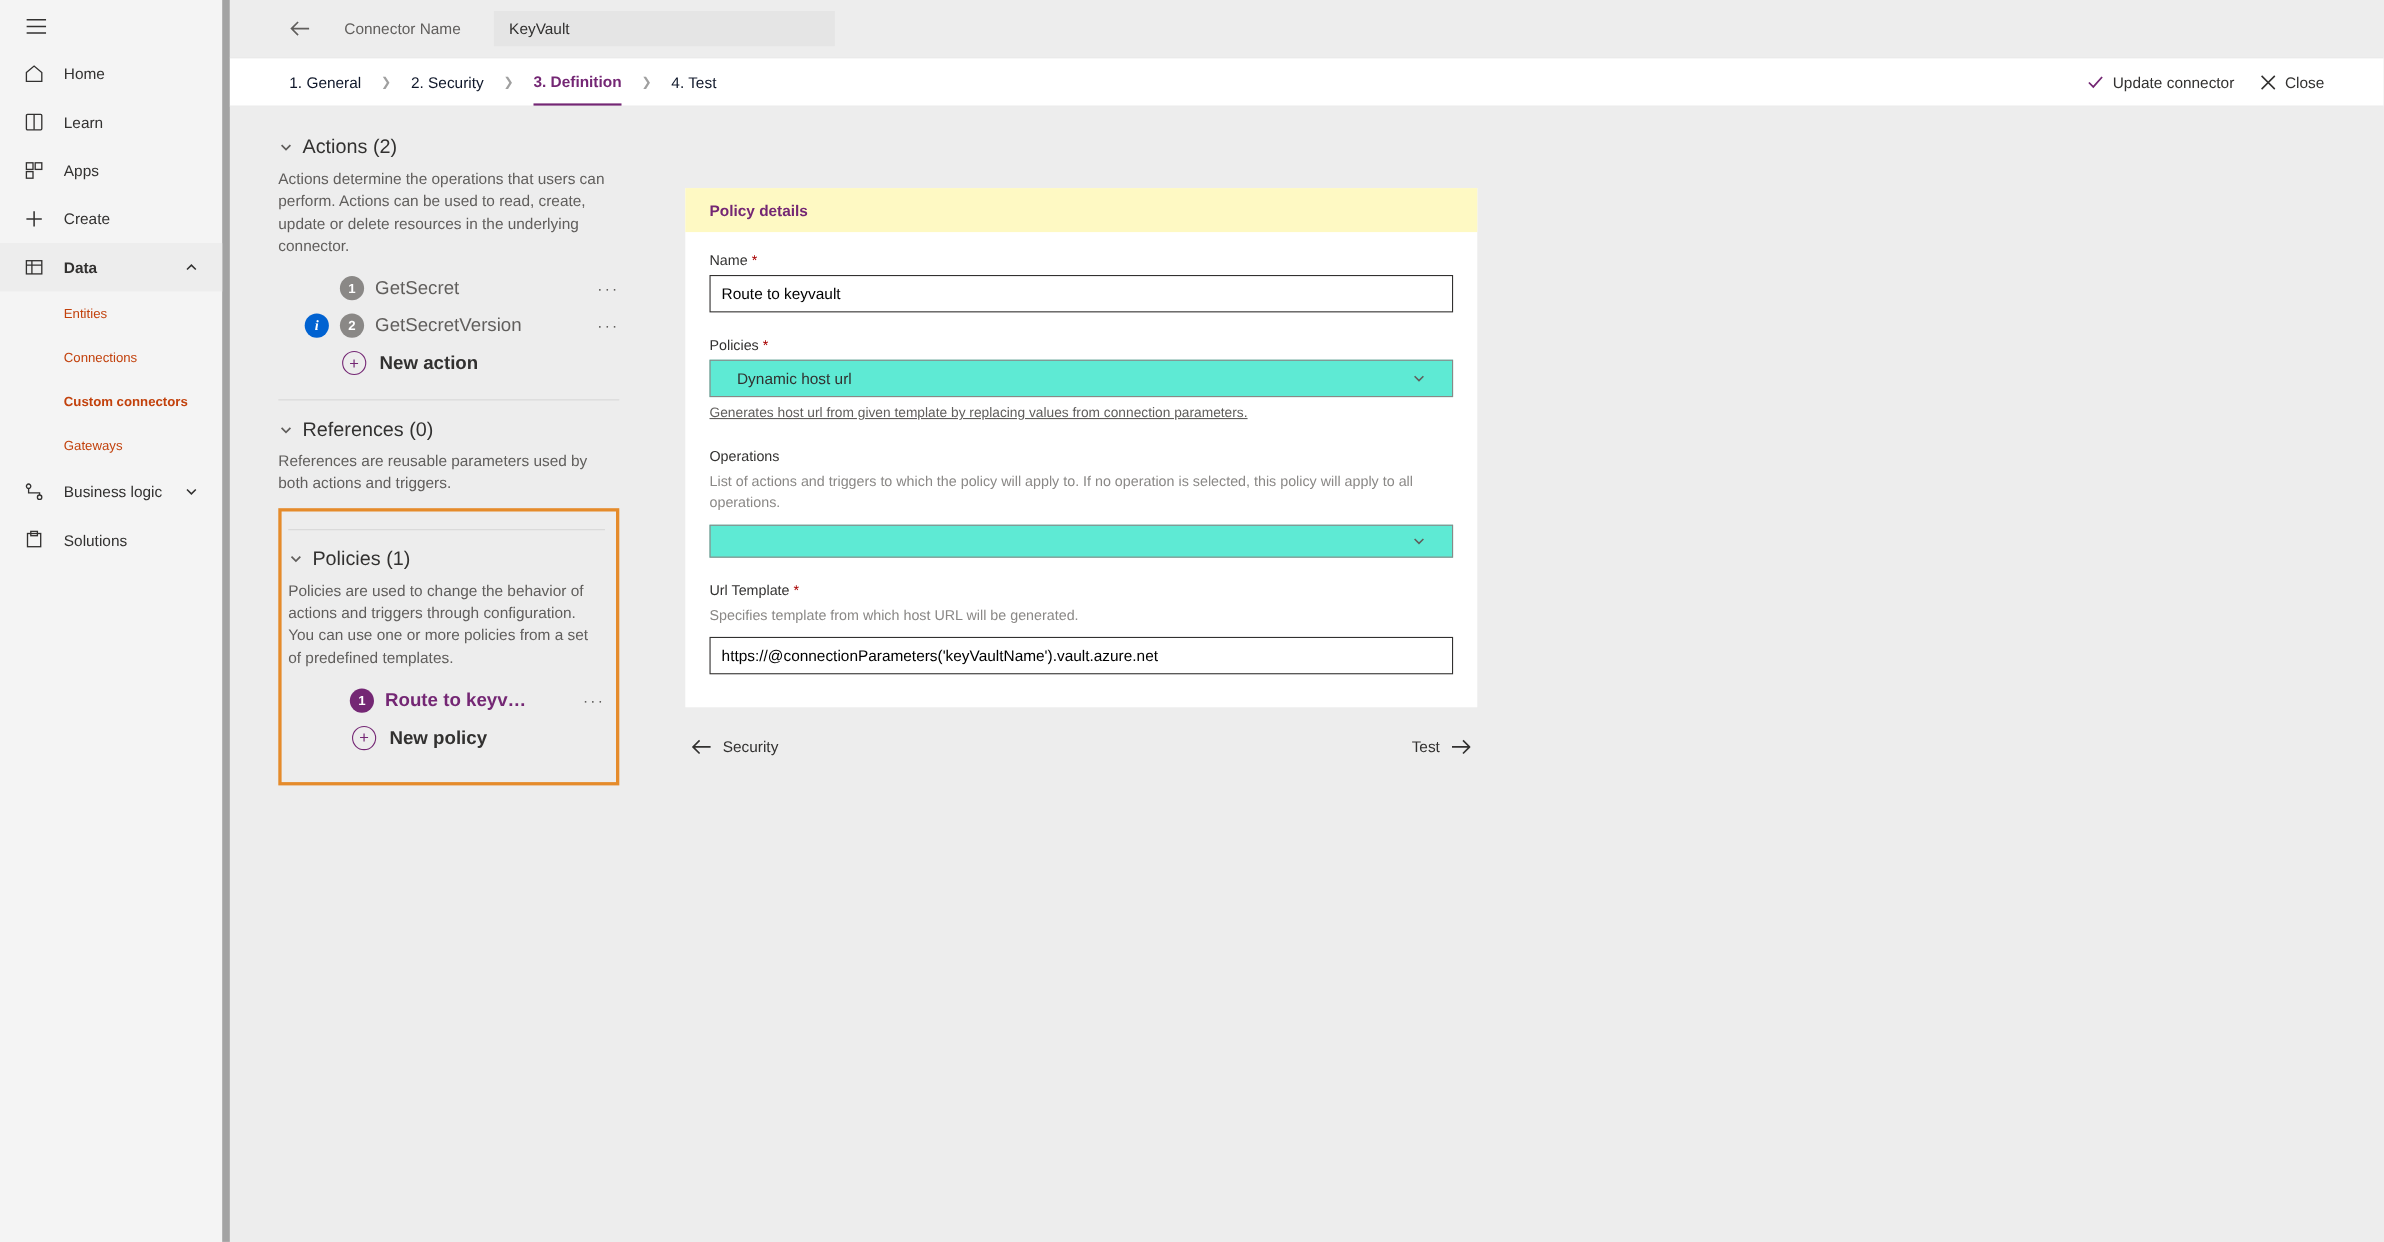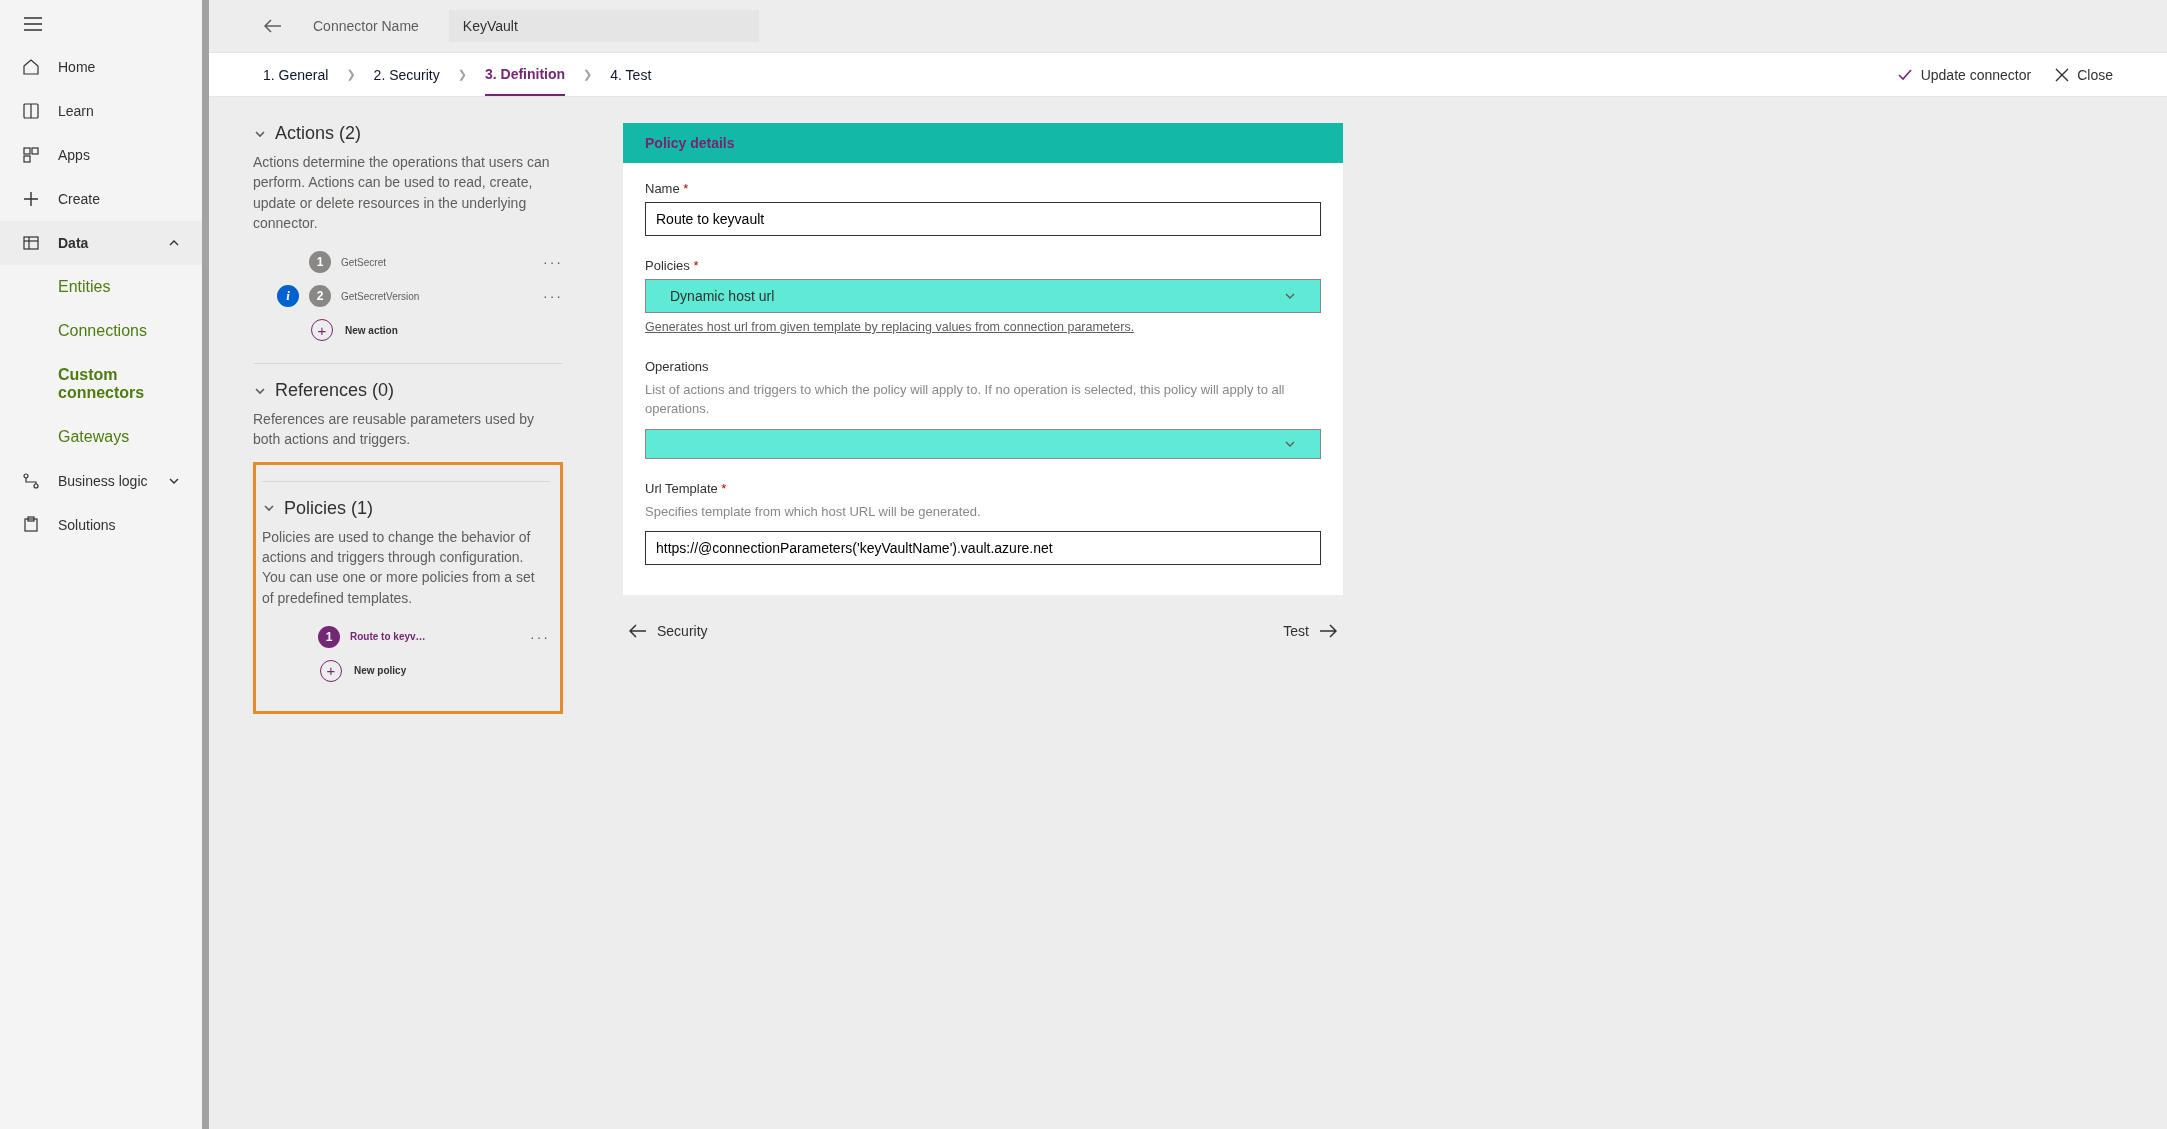--- a/index.html
+++ b/index.html
@@ -8,21 +8,21 @@
   .app { display: flex; height: 100vh; width: 100vw; }
 
   
   .sidebar { width: 209px; background: #f4f4f4; border-right: 7px solid #a3a3a3; display: flex; flex-direction: column; padding-top: 8px; }
   .hamburger { padding: 9px 24px 14px; cursor: pointer; }
   .hamburger svg { width: 18px; height: 14px; }
   .nav-item { display: flex; align-items: center; padding: 13px 22px; cursor: pointer; gap: 18px; font-size: 14px; color: #323130; }
   .nav-item.active { background: #ededed; font-weight: 600; border-left: 2px solid #742774; margin-left: -2px; padding-left: 22px; }
   .nav-icon { width: 18px; height: 18px; display:flex; align-items:center; justify-content:center; }
   .nav-item .chev { margin-left: auto; }
-  .sub-item { padding: 13px 22px 13px 58px; cursor: pointer; font-size: 16px; color: #4d7c0f; }
+  .sub-item { padding: 13px 22px 13px 58px; cursor: pointer; font-size: 12px; color: #c2410c; }
   .sub-item.active { font-weight: 600; border-left: 2px solid #742774; margin-left: -2px; padding-left:58px;}
 
   
   .main { flex: 1; display: flex; flex-direction: column; background: #ededed; min-width:0;}
   .topbar { background: #ededed; display: flex; align-items: center; padding: 10px 20px 10px 54px; gap: 30px; }
   .back-arrow { cursor:pointer; color:#605e5c;}
   .conn-label { color: #605e5c; font-size: 14px; }
   .conn-input { background: #e5e5e5; border:none; padding: 8px 14px; font-size: 14px; width: 310px; color:#323130;}
 
   .tabsrow { background: #fff; border-top:1px solid #e5e5e5; border-bottom: 1px solid #e5e5e5; display:flex; align-items:center; padding: 0 54px; height:45px;}
@@ -36,34 +36,34 @@
   .content { flex:1; display:flex; padding: 26px 44px; gap: 60px; overflow:auto;}
   
   
   .leftpanel { width: 310px; }
   .section-head { display:flex; align-items:center; gap:8px; font-size:18px; color:#323130; margin-bottom:8px; cursor:pointer;}
   .section-head .chev { transform: rotate(0deg); color:#605e5c;}
   .section-desc { font-size:14px; color:#605e5c; line-height:1.45; margin-bottom:12px;}
   .item-row { display:flex; align-items:center; gap:10px; padding: 6px 0; padding-left: 24px;}
   .num-badge { width:22px; height:22px; border-radius:50%; background:#8a8886; color:#fff; font-size:12px; display:flex; align-items:center; justify-content:center; font-weight:600;}
   .num-badge.purple { background:#742774;}
-  .item-label { font-size:10px; color:#605e5c;}
+  .item-label { font-size:17px; color:#605e5c;}
   .item-label.bold { font-weight:600; color:#323130;}
   .item-label.purple { color:#742774; font-weight:600;}
   .dots { margin-left:auto; color:#605e5c; cursor:pointer; letter-spacing:2px;}
   .info-icon { width:22px;height:22px; border-radius:50%; background:#0062d1; color:#fff; display:flex;align-items:center;justify-content:center; font-style:italic; font-weight:700; font-family:Georgia,serif; font-size:13px;}
   .add-btn { display:flex; align-items:center; gap:12px; padding:6px 0 6px 24px; cursor:pointer;}
   .plus-circle { width:22px;height:22px;border-radius:50%; border:1.5px solid #742774; color:#742774; display:flex;align-items:center;justify-content:center; font-size:15px; font-weight:400;}
   .divider { border:none; border-top:1px solid #d8d8d8; margin: 16px 0;}
 
   .policies-highlight { border: 3px solid #e58b2b; padding: 16px 10px 23px 6px; margin-top: 4px; }
 
   
   .rightpanel { flex:1; max-width: 720px; background:#fff; }
-  .panel-head { background:#14b8a6; color:#742774; font-weight:600; padding: 12px 22px; font-size:14px;}
+  .panel-head { background:#fef9c3; color:#742774; font-weight:600; padding: 12px 22px; font-size:14px;margin-top:48px;}
   .form-body { padding: 18px 22px 30px;}
   .form-group { margin-bottom: 22px;}
   .form-label { font-size:13px; color:#323130; margin-bottom:6px; display:block;}
   .form-label .req { color:#a80000;}
   .form-input { width:100%; border:1px solid #323130; padding:8px 10px; font-size:14px; background:#fff;}
   .form-select { width:100%; border:1px solid #8a8886; padding:8px 24px; font-size:14px; background:#5eead4; display:flex; justify-content:space-between; align-items:center; cursor:pointer;}
   .form-hint { font-size:12.5px; color:#605e5c; margin-top:6px; line-height:1.4;text-decoration:underline;}
   .form-desc { font-size:13px; color:#8a8886; line-height:1.5; margin-bottom:10px;}
 
   .footer-nav { display:flex; justify-content:space-between; padding: 28px 6px 8px; max-width:720px;}

